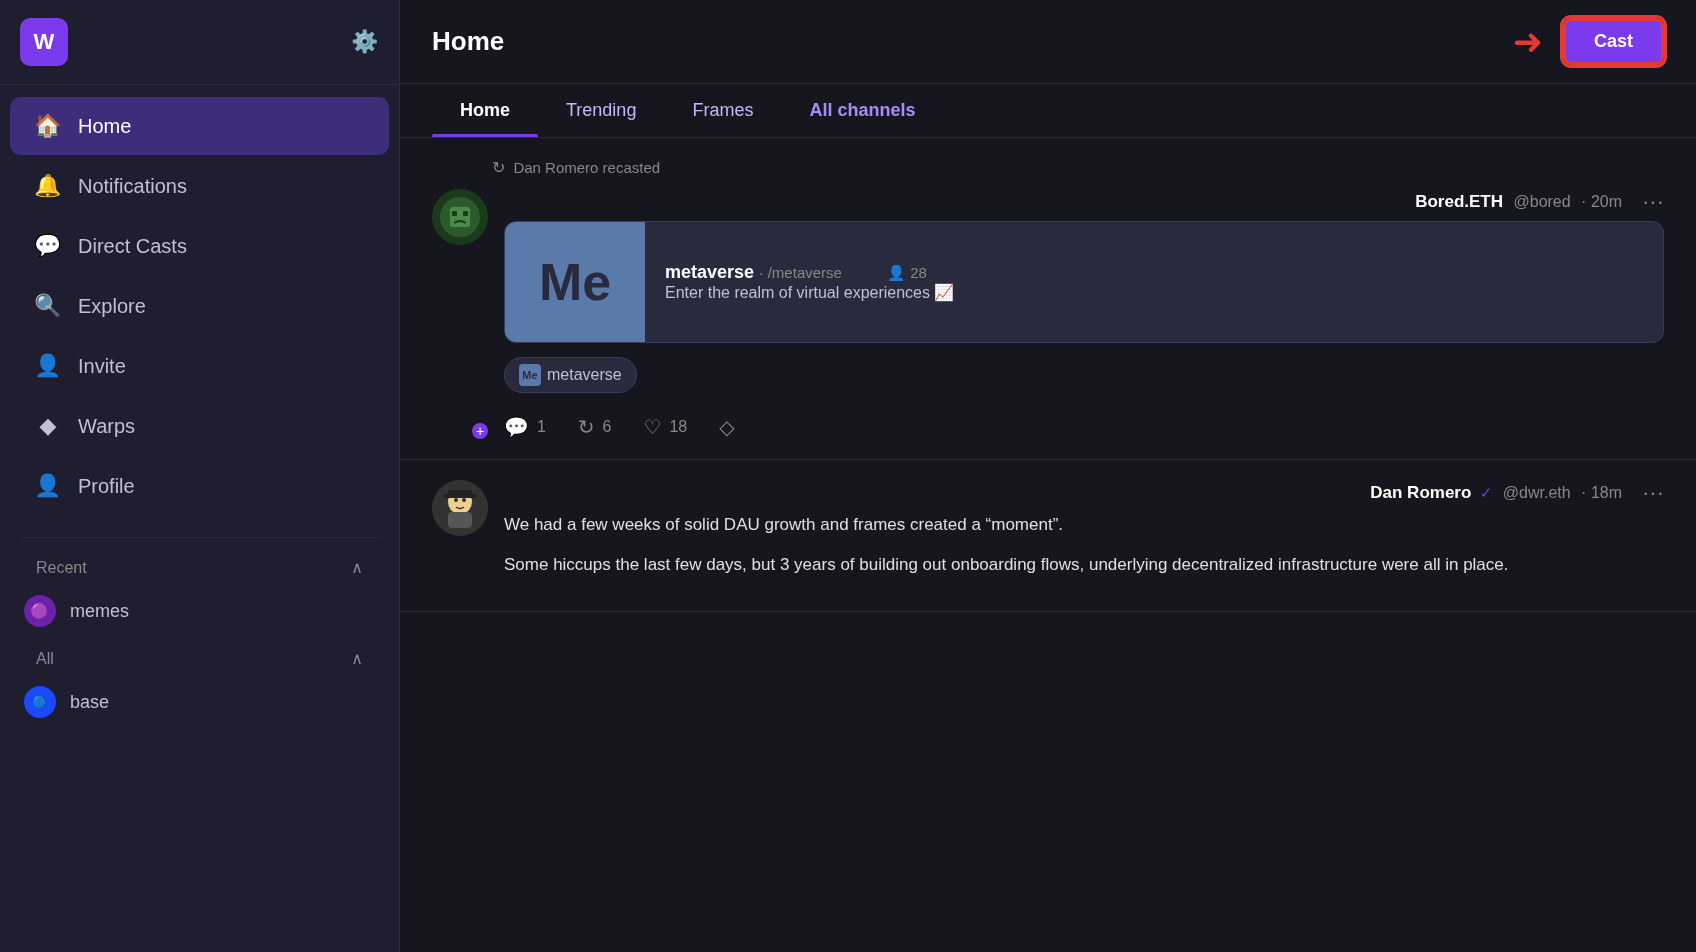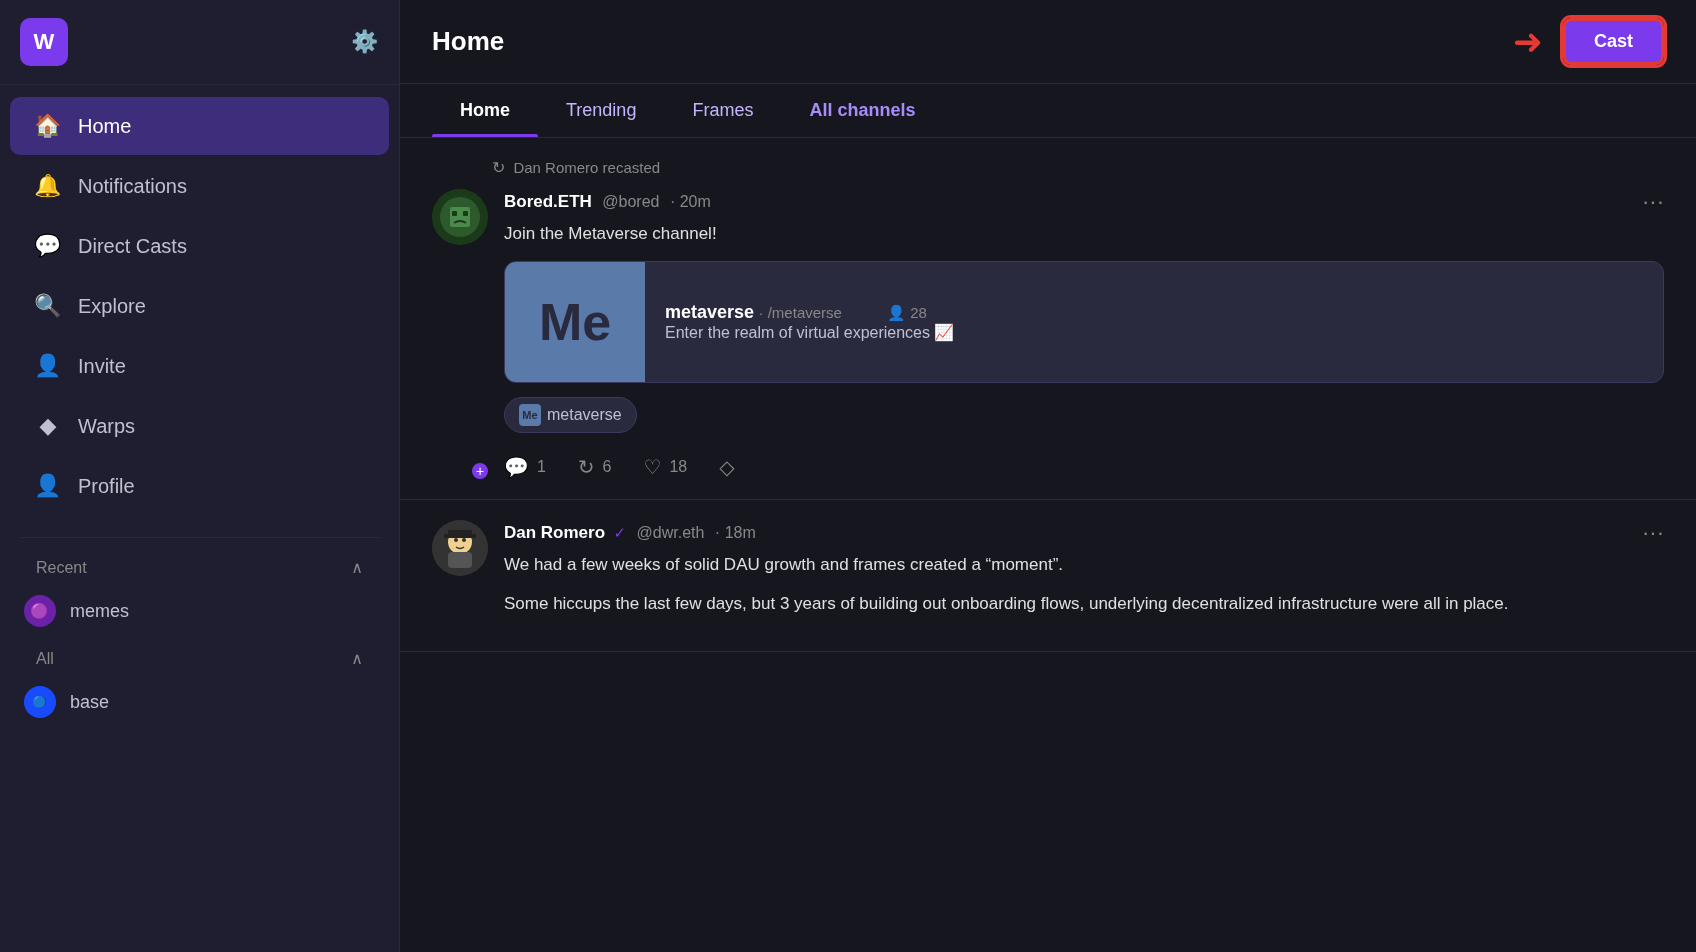--- a/index.html
+++ b/index.html
@@ -269,21 +269,21 @@
       border: 2px solid #16161f;
     }
 
     .post-content {
       flex: 1;
     }
 
     .post-meta {
       display: flex;
       align-items: center;
-      justify-content: space-between;
+      justify-content: flex-end;
       margin-bottom: 6px;
       gap: 20px;
     }
 
     .post-author {
       font-weight: 700;
       font-size: 17px;
       color: #fff;
     }
 
@@ -567,21 +567,20 @@
         <div class="post-content">
           <div class="post-meta">
             <div>
               <span class="post-author">Bored.ETH</span>
               <span class="post-handle">@bored</span>
               <span class="post-handle">·</span>
               <span class="post-time">20m</span>
             </div>
             <span class="post-more">···</span>
           </div>
-          <div class="post-text">Join the Metaverse channel!</div>
 
           
           <div class="channel-card">
             <div class="channel-thumbnail">
               <span>Me</span>
             </div>
             <div class="channel-info">
               <div>
                 <span class="channel-name">metaverse</span>
                 <span class="channel-path"> · <span>/metaverse</span></span>

